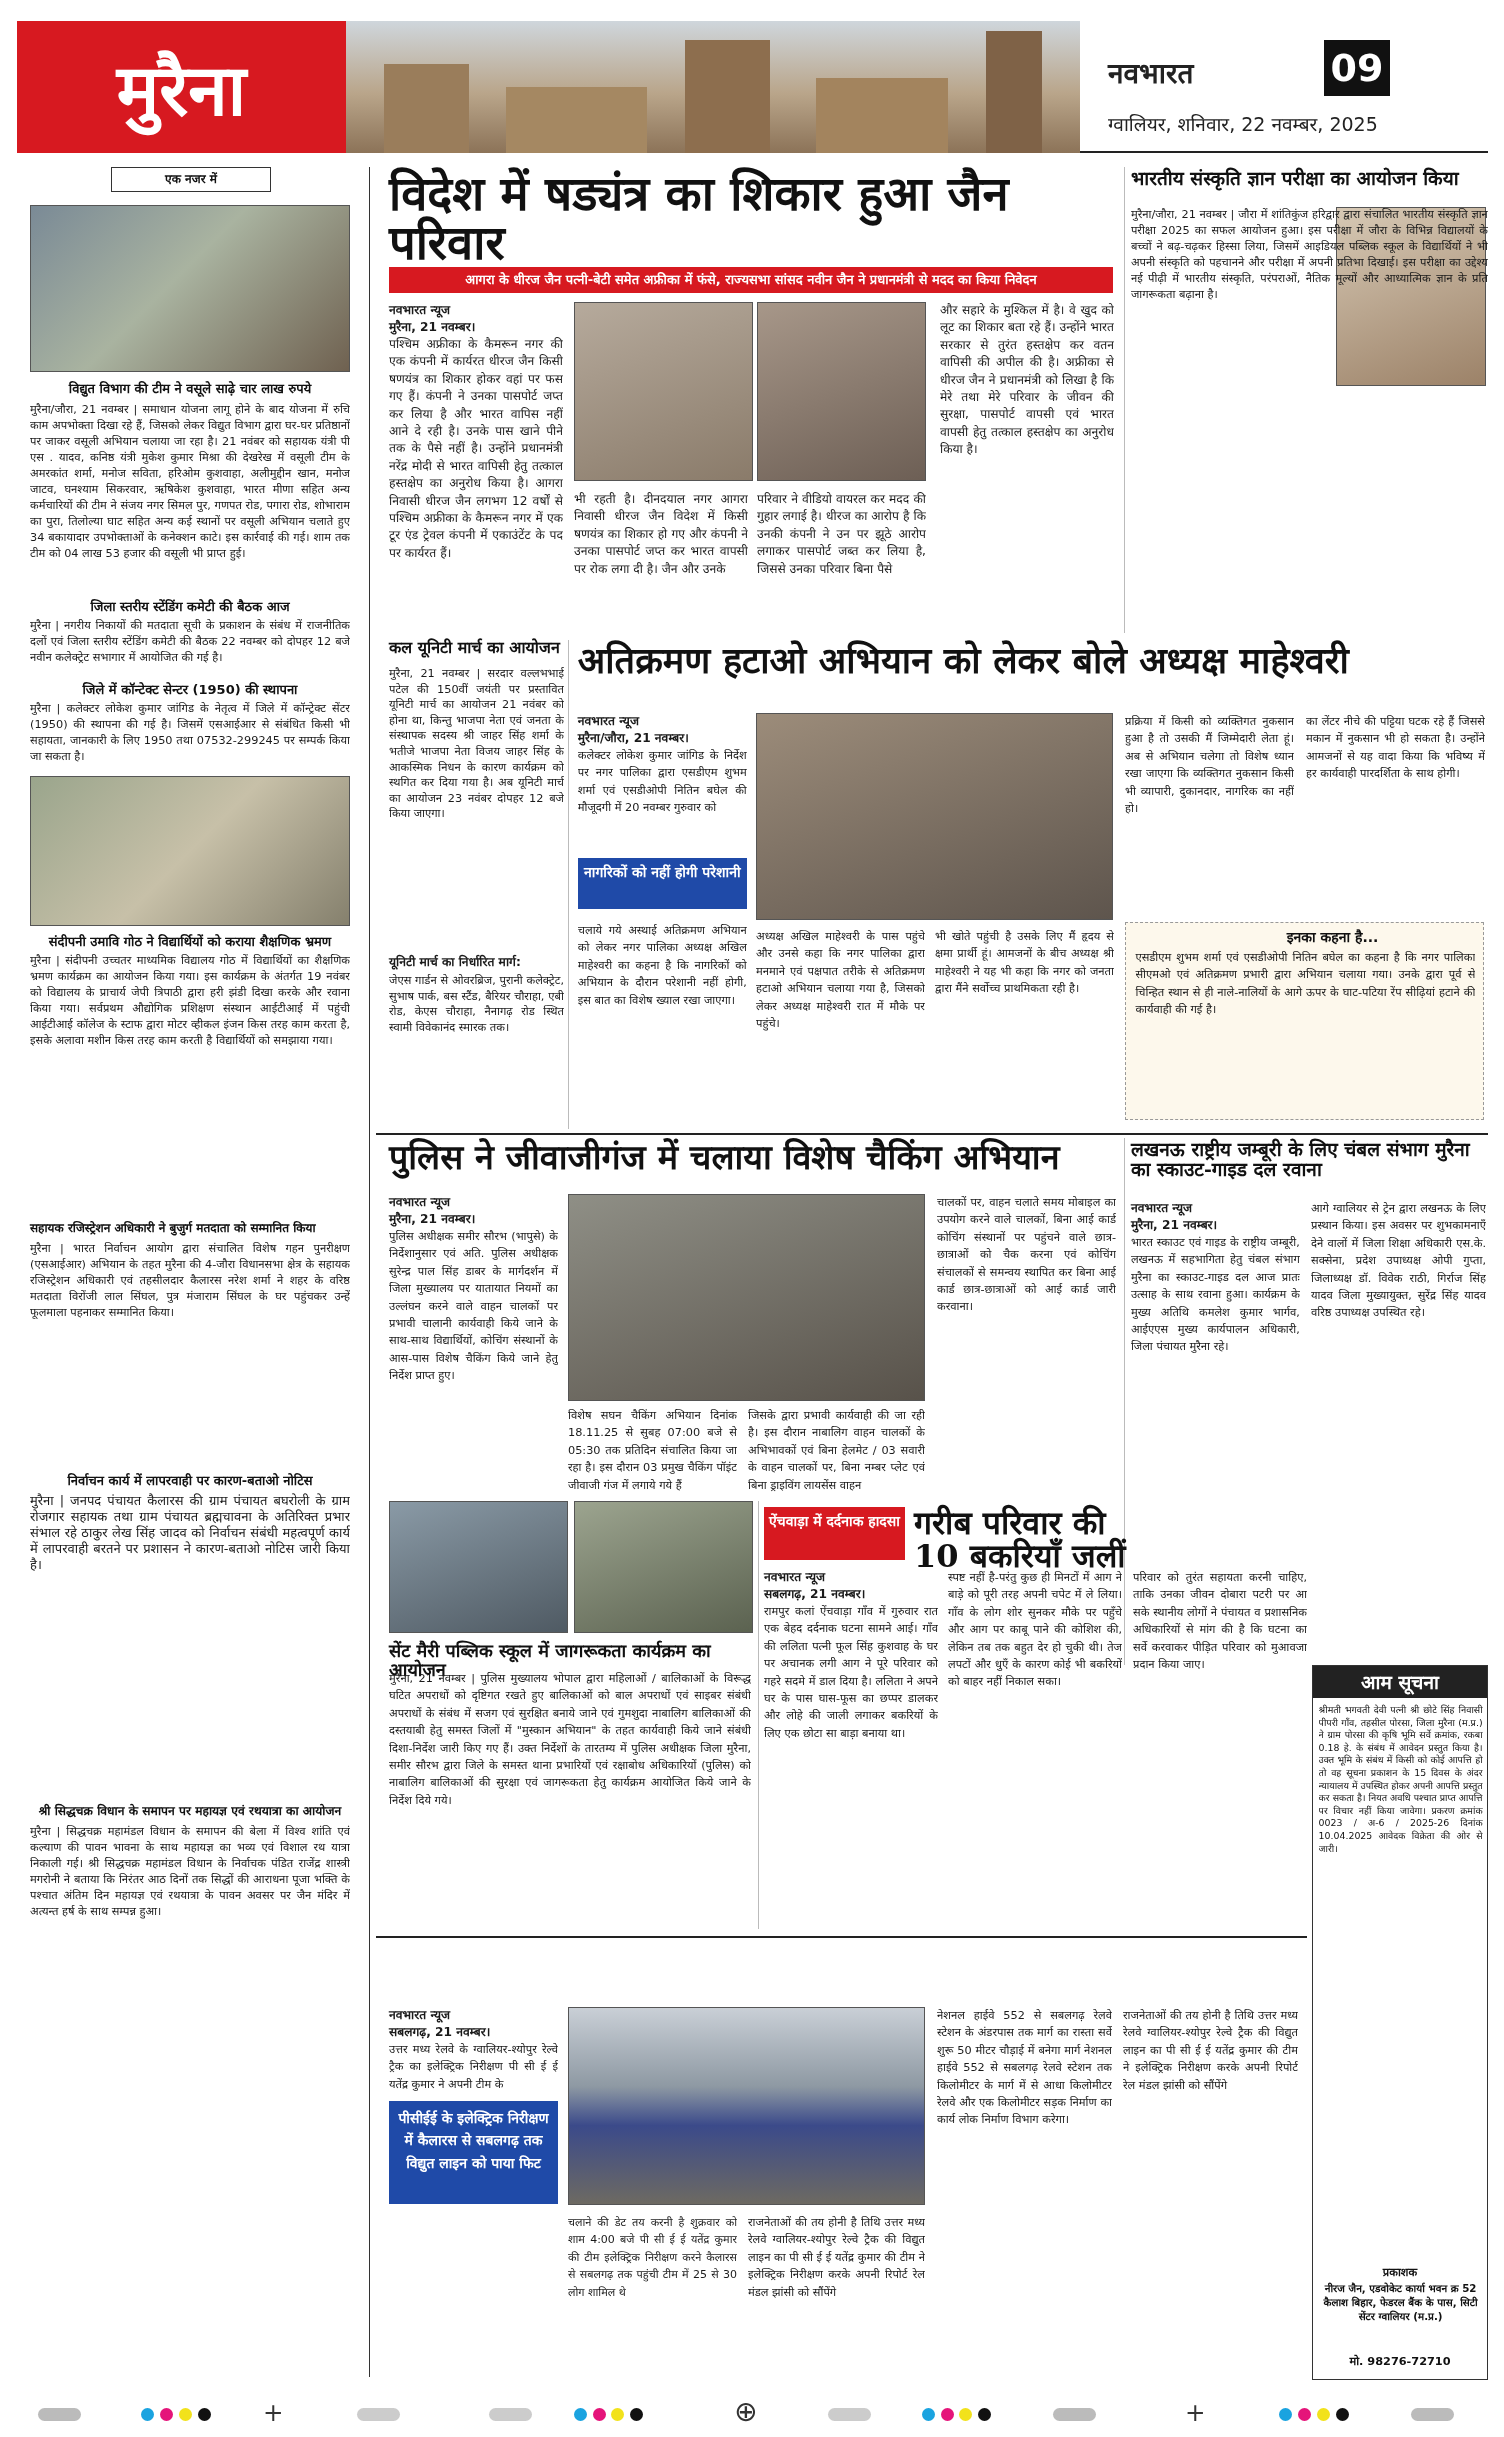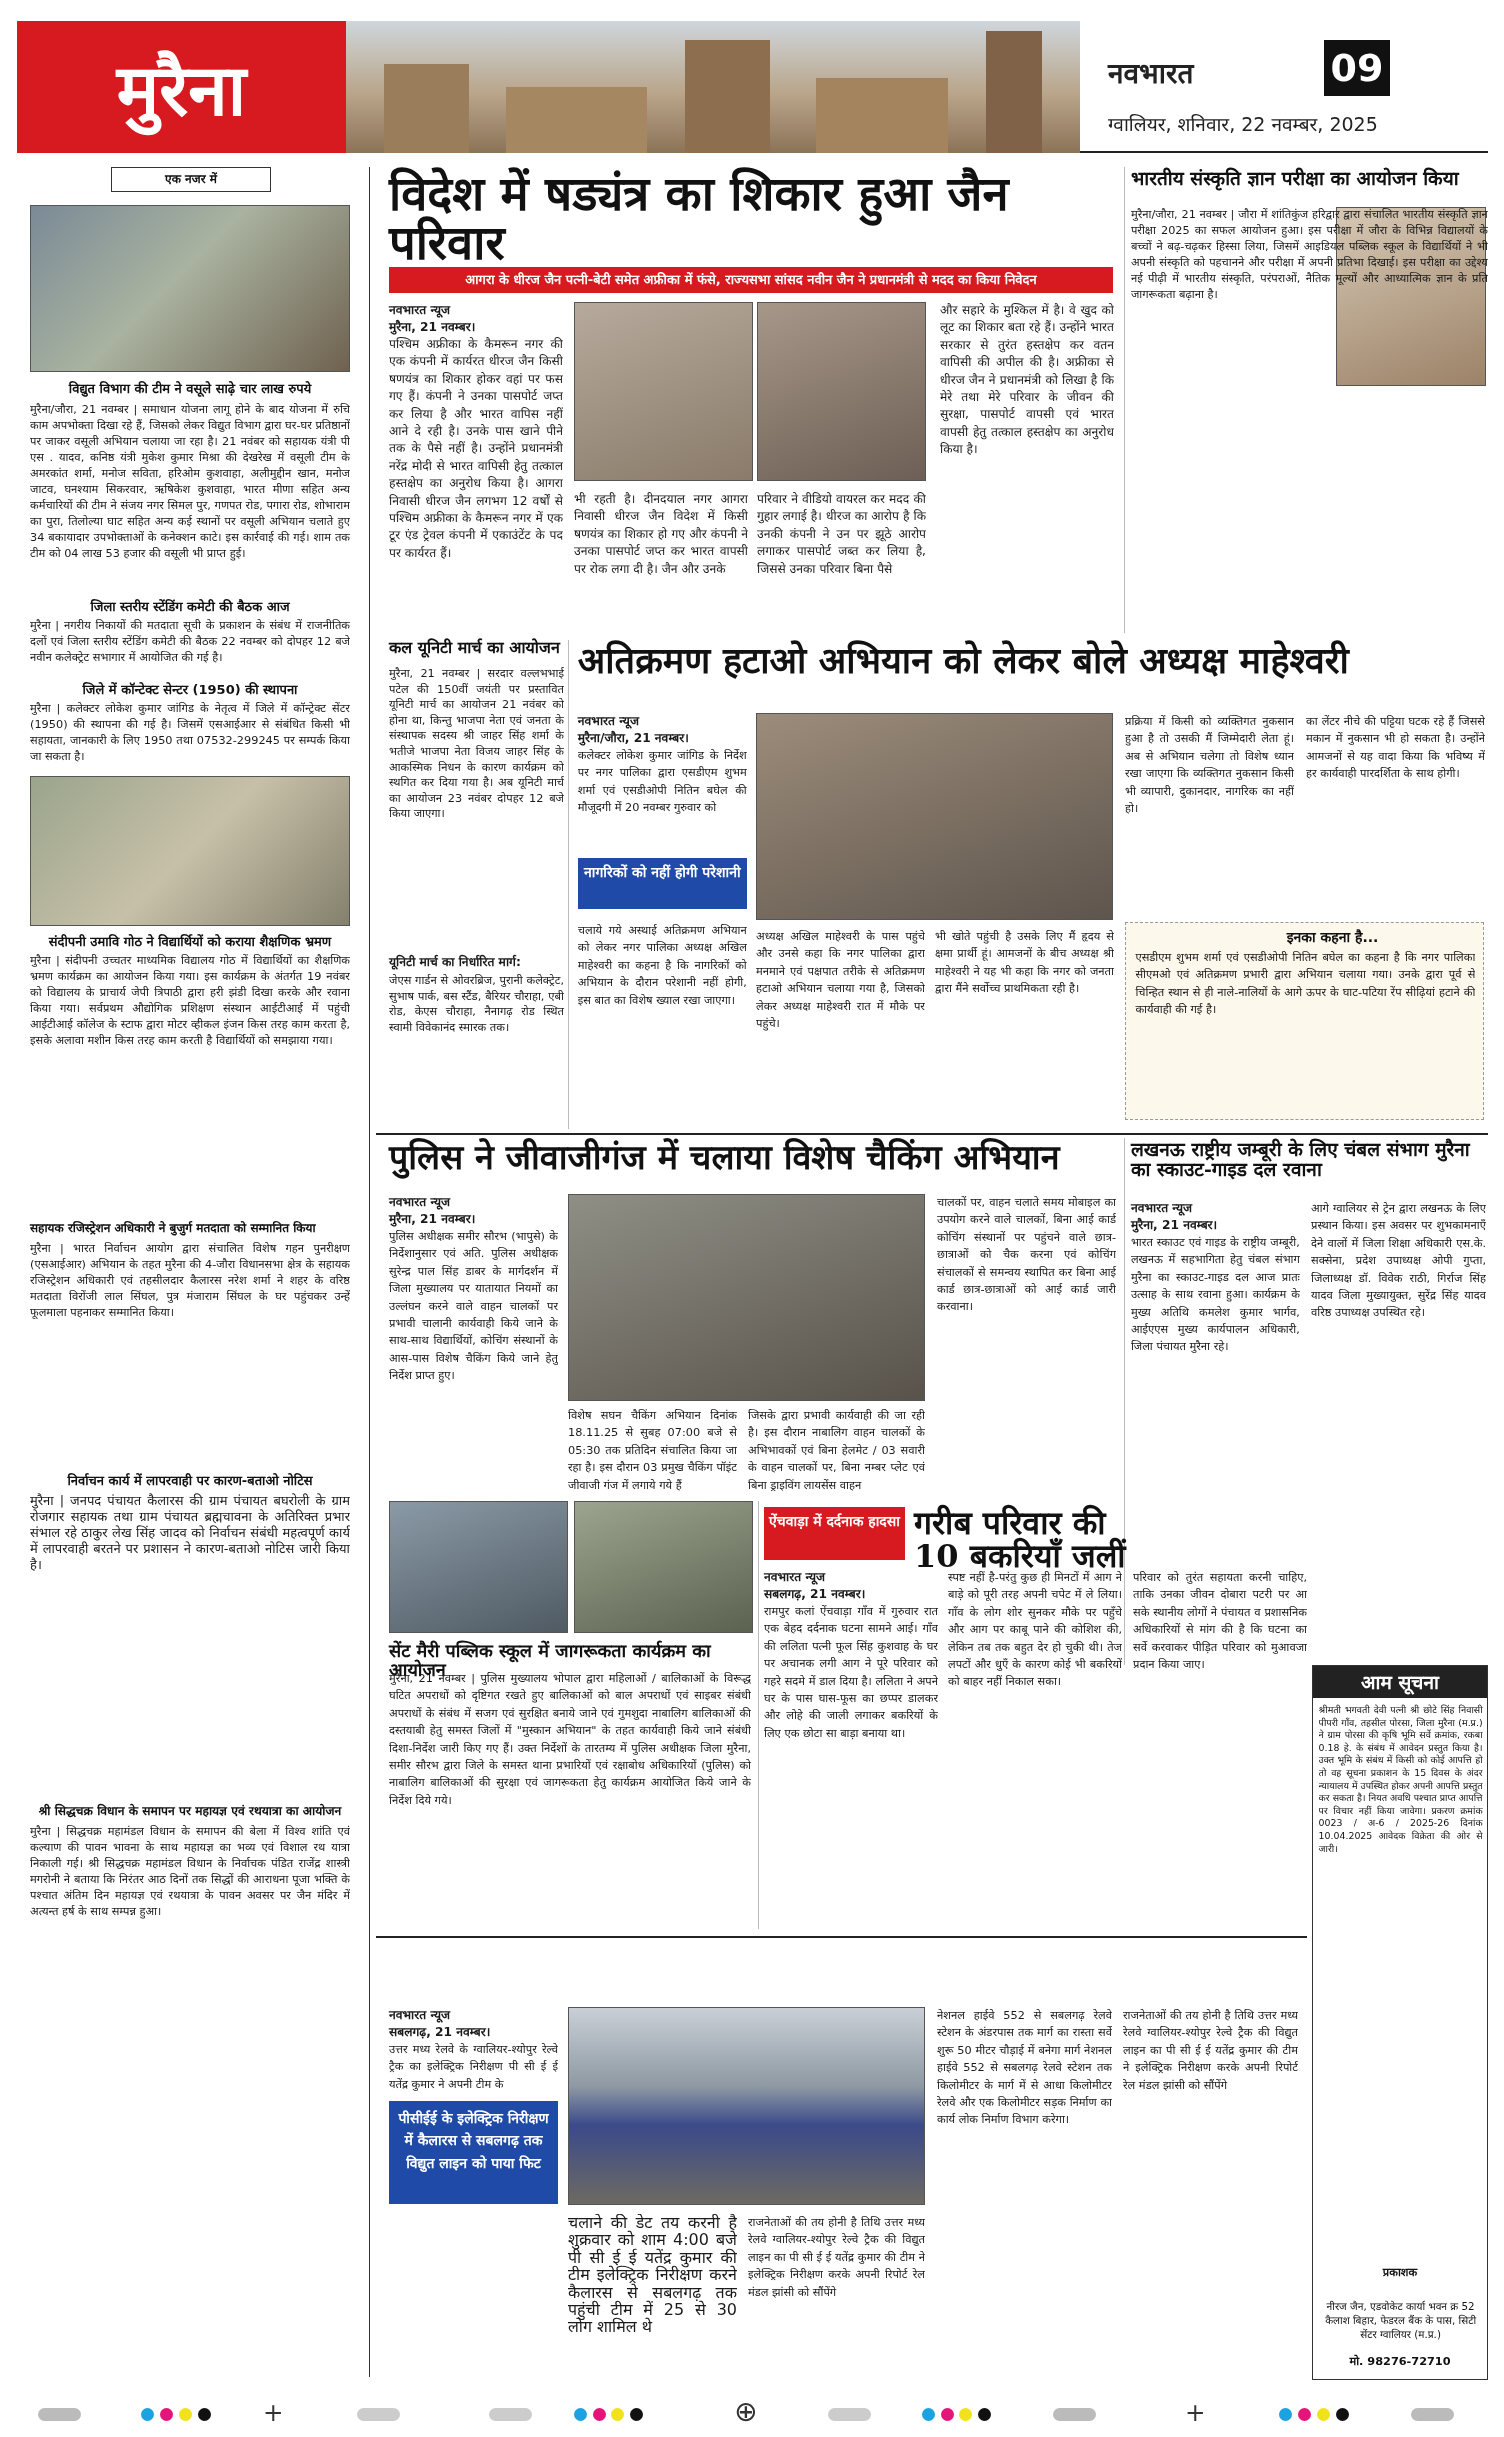--- a/index.html
+++ b/index.html
@@ -156,33 +156,33 @@
 सबलगढ़, 21 नवम्बर।</div>
   <div class="abs col-text" style="left:0;top:102px;width:174px;height:320px;overflow:hidden;font-size:11.3px;">रामपुर कलां ऐंचवाड़ा गाँव में गुरुवार रात एक बेहद दर्दनाक घटना सामने आई। गाँव की ललिता पत्नी फूल सिंह कुशवाह के घर पर अचानक लगी आग ने पूरे परिवार को गहरे सदमे में डाल दिया है। ललिता ने अपने घर के पास घास-फूस का छप्पर डालकर और लोहे की जाली लगाकर बकरियों के लिए एक छोटा सा बाड़ा बनाया था।</div>
   <div class="abs col-text" style="left:184px;top:68px;width:174px;height:354px;overflow:hidden;font-size:11.3px;">स्पष्ट नहीं है-परंतु कुछ ही मिनटों में आग ने बाड़े को पूरी तरह अपनी चपेट में ले लिया। गाँव के लोग शोर सुनकर मौके पर पहुँचे और आग पर काबू पाने की कोशिश की, लेकिन तब तक बहुत देर हो चुकी थी। तेज लपटों और धुएँ के कारण कोई भी बकरियों को बाहर नहीं निकाल सका।</div>
   <div class="abs col-text" style="left:369px;top:68px;width:174px;height:354px;overflow:hidden;font-size:11.3px;">परिवार को तुरंत सहायता करनी चाहिए, ताकि उनका जीवन दोबारा पटरी पर आ सके स्थानीय लोगों ने पंचायत व प्रशासनिक अधिकारियों से मांग की है कि घटना का सर्वे करवाकर पीड़ित परिवार को मुआवजा प्रदान किया जाए।</div>
 </div>
 
 <div class="abs" style="left:1312px;top:1665px;width:176px;height:715px;border:0.9px solid #333;">
   <div class="abs" style="left:0;top:0;width:174px;height:32px;background:#222;color:#fff;font-weight:bold;font-size:19px;text-align:center;line-height:32px;">आम सूचना</div>
   <div class="abs notice" style="left:5.6px;top:38px;width:164px;height:555px;overflow:hidden;">श्रीमती भगवती देवी पत्नी श्री छोटे सिंह निवासी पीपरी गाँव, तहसील पोरसा, जिला मुरैना (म.प्र.) ने ग्राम पोरसा की कृषि भूमि सर्वे क्रमांक, रकबा 0.18 हे. के संबंध में आवेदन प्रस्तुत किया है। उक्त भूमि के संबंध में किसी को कोई आपत्ति हो तो वह सूचना प्रकाशन के 15 दिवस के अंदर न्यायालय में उपस्थित होकर अपनी आपत्ति प्रस्तुत कर सकता है। नियत अवधि पश्चात प्राप्त आपत्ति पर विचार नहीं किया जावेगा। प्रकरण क्रमांक 0023 / अ-6 / 2025-26 दिनांक 10.04.2025 आवेदक विक्रेता की ओर से जारी।</div>
   <div class="abs" style="left:0;top:598px;width:174px;text-align:center;font-weight:bold;font-size:11.3px;">प्रकाशक</div>
-  <div class="abs" style="left:5.6px;top:633px;width:164px;text-align:center;font-weight:normal;font-size:10.3px;line-height:14px;">नीरज जैन, एडवोकेट कार्या भवन क्र 52 कैलाश बिहार, फेडरल बैंक के पास, सिटी सेंटर ग्वालियर (म.प्र.)</div>
+  <div class="abs" style="left:5.6px;top:615px;width:164px;text-align:center;font-weight:bold;font-size:10.3px;line-height:14px;">नीरज जैन, एडवोकेट कार्या भवन क्र 52 कैलाश बिहार, फेडरल बैंक के पास, सिटी सेंटर ग्वालियर (म.प्र.)</div>
   <div class="abs" style="left:0;top:687px;width:174px;text-align:center;font-weight:bold;font-size:11.3px;">मो. 98276-72710</div>
 </div>
 
 <div class="abs divider" style="left:376px;top:1936px;width:931px;height:1.9px;"></div>
 
 <div class="abs" style="left:376px;top:1941px;width:931px;height:442px;">
   <div class="abs col-text" style="left:13px;top:66px;width:169px;font-weight:bold;white-space:pre-line;">नवभारत न्यूज
 सबलगढ़, 21 नवम्बर।</div>
   <div class="abs col-text" style="left:13px;top:100px;width:169px;height:56px;overflow:hidden;font-size:11.3px;">उत्तर मध्य रेलवे के ग्वालियर-श्योपुर रेल्वे ट्रैक का इलेक्ट्रिक निरीक्षण पी सी ई ई यतेंद्र कुमार ने अपनी टीम के</div>
   <div class="abs bluebox" style="left:13px;top:160px;width:169px;height:103px;font-size:14px;line-height:22.6px;padding:5.6px 3.8px;">पीसीईई के इलेक्ट्रिक निरीक्षण में कैलारस से सबलगढ़ तक विद्युत लाइन को पाया फिट</div>
   <div class="abs photo" style="left:192px;top:66px;width:357px;height:198px;background:linear-gradient(180deg,#c9cfd6 0%,#8e99a3 40%,#3b4a8a 60%,#6d6a62 100%);"></div>
-  <div class="abs col-text" style="left:192px;top:273px;width:169px;height:160px;overflow:hidden;font-size:16px;">चलाने की डेट तय करनी है शुक्रवार को शाम 4:00 बजे पी सी ई ई यतेंद्र कुमार की टीम इलेक्ट्रिक निरीक्षण करने कैलारस से सबलगढ़ तक पहुंची टीम में 25 से 30 लोग शामिल थे</div>
+  <div class="abs col-text" style="left:192px;top:273px;width:169px;height:160px;overflow:hidden;font-size:11px;">चलाने की डेट तय करनी है शुक्रवार को शाम 4:00 बजे पी सी ई ई यतेंद्र कुमार की टीम इलेक्ट्रिक निरीक्षण करने कैलारस से सबलगढ़ तक पहुंची टीम में 25 से 30 लोग शामिल थे</div>
   <div class="abs col-text" style="left:372px;top:273px;width:177px;height:160px;overflow:hidden;font-size:11.3px;">राजनेताओं की तय होनी है तिथि उत्तर मध्य रेलवे ग्वालियर-श्योपुर रेल्वे ट्रैक की विद्युत लाइन का पी सी ई ई यतेंद्र कुमार की टीम ने इलेक्ट्रिक निरीक्षण करके अपनी रिपोर्ट रेल मंडल झांसी को सौंपेंगे</div>
   <div class="abs col-text" style="left:561px;top:66px;width:175px;height:367px;overflow:hidden;font-size:11.3px;">नेशनल हाईवे 552 से सबलगढ़ रेलवे स्टेशन के अंडरपास तक मार्ग का रास्ता सर्वे शुरू 50 मीटर चौड़ाई में बनेगा मार्ग नेशनल हाईवे 552 से सबलगढ़ रेलवे स्टेशन तक किलोमीटर के मार्ग में से आधा किलोमीटर रेलवे और एक किलोमीटर सड़क निर्माण का कार्य लोक निर्माण विभाग करेगा।</div>
   <div class="abs col-text" style="left:747px;top:66px;width:175px;height:367px;overflow:hidden;font-size:11.3px;">राजनेताओं की तय होनी है तिथि उत्तर मध्य रेलवे ग्वालियर-श्योपुर रेल्वे ट्रैक की विद्युत लाइन का पी सी ई ई यतेंद्र कुमार की टीम ने इलेक्ट्रिक निरीक्षण करके अपनी रिपोर्ट रेल मंडल झांसी को सौंपेंगे</div>
 </div>
 
 <div id="footer" class="abs">
   <div class="pill" style="left:38px;top:19px;background:#bbb;"></div>
   <div class="dot" style="left:141px;top:19px;background:#1aa3e0;"></div>
   <div class="dot" style="left:160px;top:19px;background:#e5147a;"></div>
   <div class="dot" style="left:179px;top:19px;background:#f2e21b;"></div>

